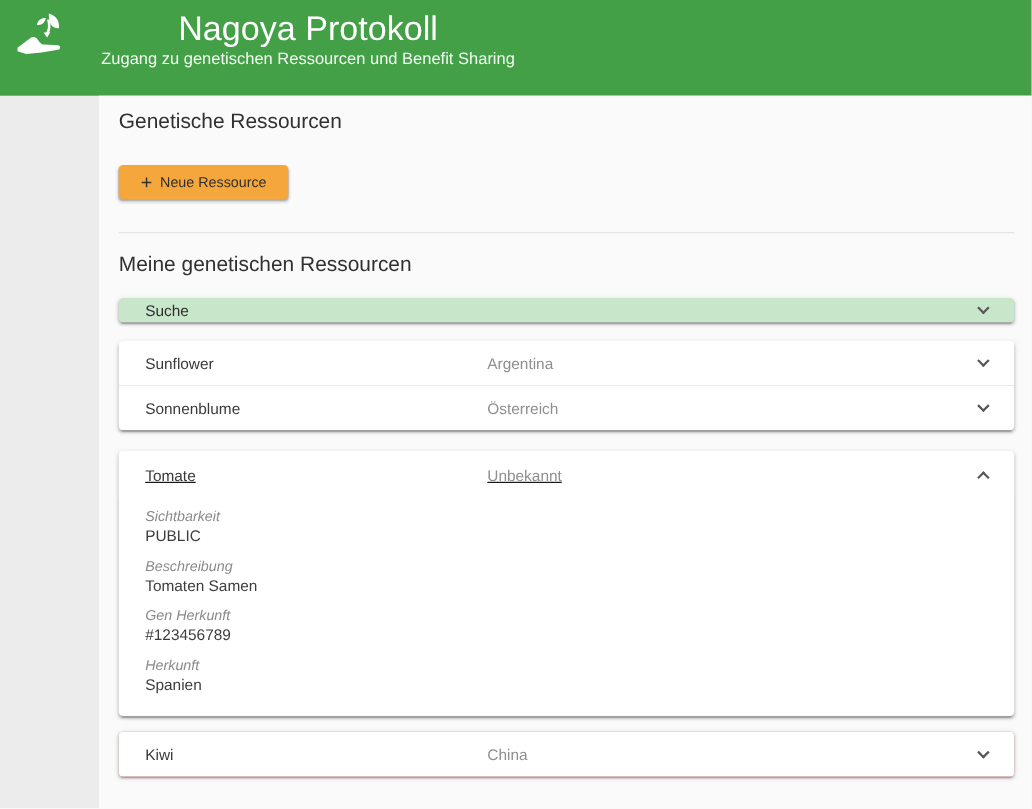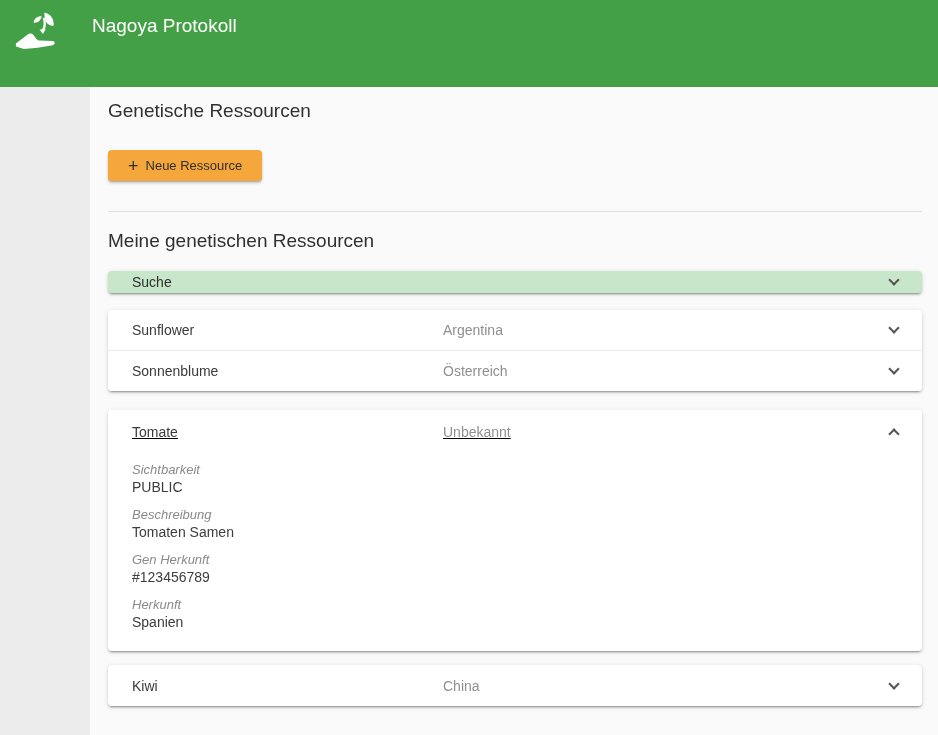--- a/index.html
+++ b/index.html
@@ -34,21 +34,21 @@
     width:56px;height:56px;
     margin-top:2px;
     flex:0 0 auto;
   }
   .header-text{
     margin-left:24px;
     padding-top:4px;
     color:#ffffff;
   }
   .app-title{
-    font-size:19px;
+    font-size:31px;
     line-height:32px;
     font-weight:400;
     margin:0;
     color:#ffffff;
     text-align:center;
   }
   .app-subtitle{
     font-size:15px;
     line-height:20px;
     margin:2px 0 0 0;
@@ -200,20 +200,21 @@
       <g fill="#ffffff">
         <path d="M37 5c8 2 11.2 8 10.6 15.3-7.2.4-10.8-4.6-10.6-15.3z"></path>
         <path d="M34 9.5c-5.2-.2-8.4 2.3-9.4 7 4.3 1.1 7.9-1.5 9.4-7z"></path>
         <path d="M35.2 11.5c1.6 5.8 1.2 10-1.3 14l2.5 1.3c2.7-4.6 3.1-9.6 1.4-15.6z"></path>
         <path d="M31.5 24.5l7-.2-3.2 5.4z"></path>
         <path d="M4.5 40.5l13.4-10.2c2.2-1.7 5.3-1.2 6.9.9l2.9 3.8c1 1.3 2.6 2.1 4.3 2.2l14.5.6c3 .1 3.1 4.2.1 4.7l-17.2 2.8-15.8 1.6-9.1-2.9z"></path>
       </g>
     </svg>
     <div class="header-text">
       <h1 class="app-title">Nagoya Protokoll</h1>
+      <p class="app-subtitle">Zugang zu genetischen Ressourcen und Benefit Sharing</p>
     </div>
   </header>
 
   <main class="content">
 
     <h2 class="section-heading">Genetische Ressourcen</h2>
 
     <button class="btn-new">
       <span class="plus">+</span>
       <span>Neue Ressource</span>

